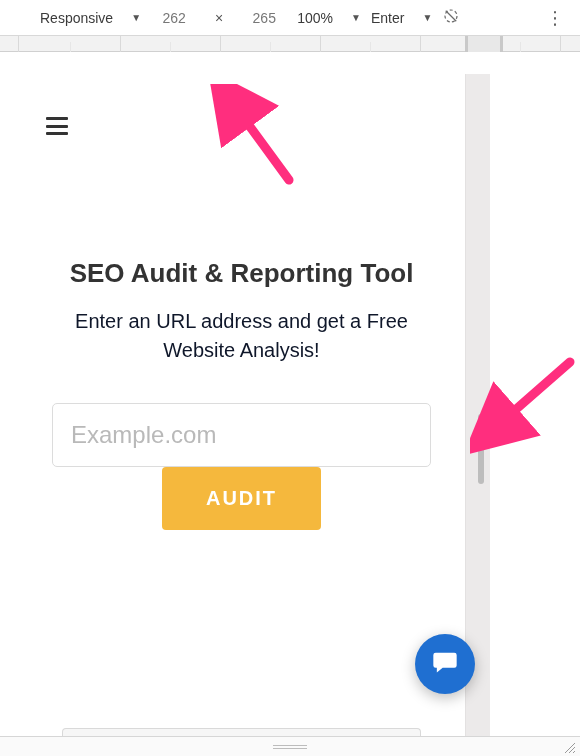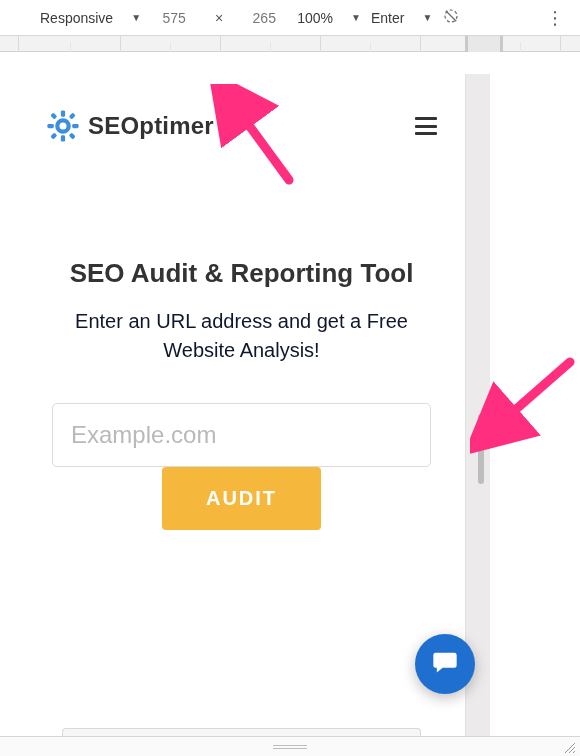--- a/index.html
+++ b/index.html
@@ -166,21 +166,21 @@
   </style>
 </head>
 <body>
 
 <div class="toolbar">
   <div class="tb-group tb-drop">
     <span>Responsive</span>
     <span class="caret">▼</span>
   </div>
   <div class="tb-group">
-    <span class="dim-box">575</span>
+    <span class="dim-box">262</span>
     <span class="dim-x">×</span>
     <span class="dim-box">265</span>
   </div>
   <div class="tb-group tb-drop">
     <span>100%</span>
     <span class="caret">▼</span>
   </div>
   <div class="tb-group tb-drop">
     <span>Enter</span>
     <span class="caret">▼</span>
@@ -211,38 +211,20 @@
 </div>
 
 <div class="stage">
 
   <div class="device-area">
     <div class="device-frame">
 
       <div class="page">
 
         <div class="site-header">
-          <div class="logo-wrap">
-            <span class="logo-icon">
-              <svg viewBox="0 0 48 48">
-                <g fill="#3d8ee0">
-                  <circle cx="24" cy="24" r="8" fill="none" stroke="#3d8ee0" stroke-width="6"></circle>
-                  <rect x="21" y="2" width="6" height="9" rx="2"></rect>
-                  <rect x="21" y="37" width="6" height="9" rx="2"></rect>
-                  <rect x="2" y="21" width="9" height="6" rx="2"></rect>
-                  <rect x="37" y="21" width="9" height="6" rx="2"></rect>
-                  <rect x="7" y="7" width="8" height="6" rx="2" transform="rotate(45 11 10)"></rect>
-                  <rect x="33" y="35" width="8" height="6" rx="2" transform="rotate(45 37 38)"></rect>
-                  <rect x="33" y="7" width="8" height="6" rx="2" transform="rotate(-45 37 10)"></rect>
-                  <rect x="7" y="35" width="8" height="6" rx="2" transform="rotate(-45 11 38)"></rect>
-                </g>
-              </svg>
-            </span>
-            <span class="logo-text">SEOptimer</span>
-          </div>
           <div class="menu-icon">
             <span></span>
               <span></span>
               <span></span>
           </div>
         </div>
 
         <div class="hero">
           <h1 class="hero-title">SEO Audit &amp; Reporting Tool</h1>
           <p class="hero-sub">Enter an URL address and get a Free Website Analysis!</p>

